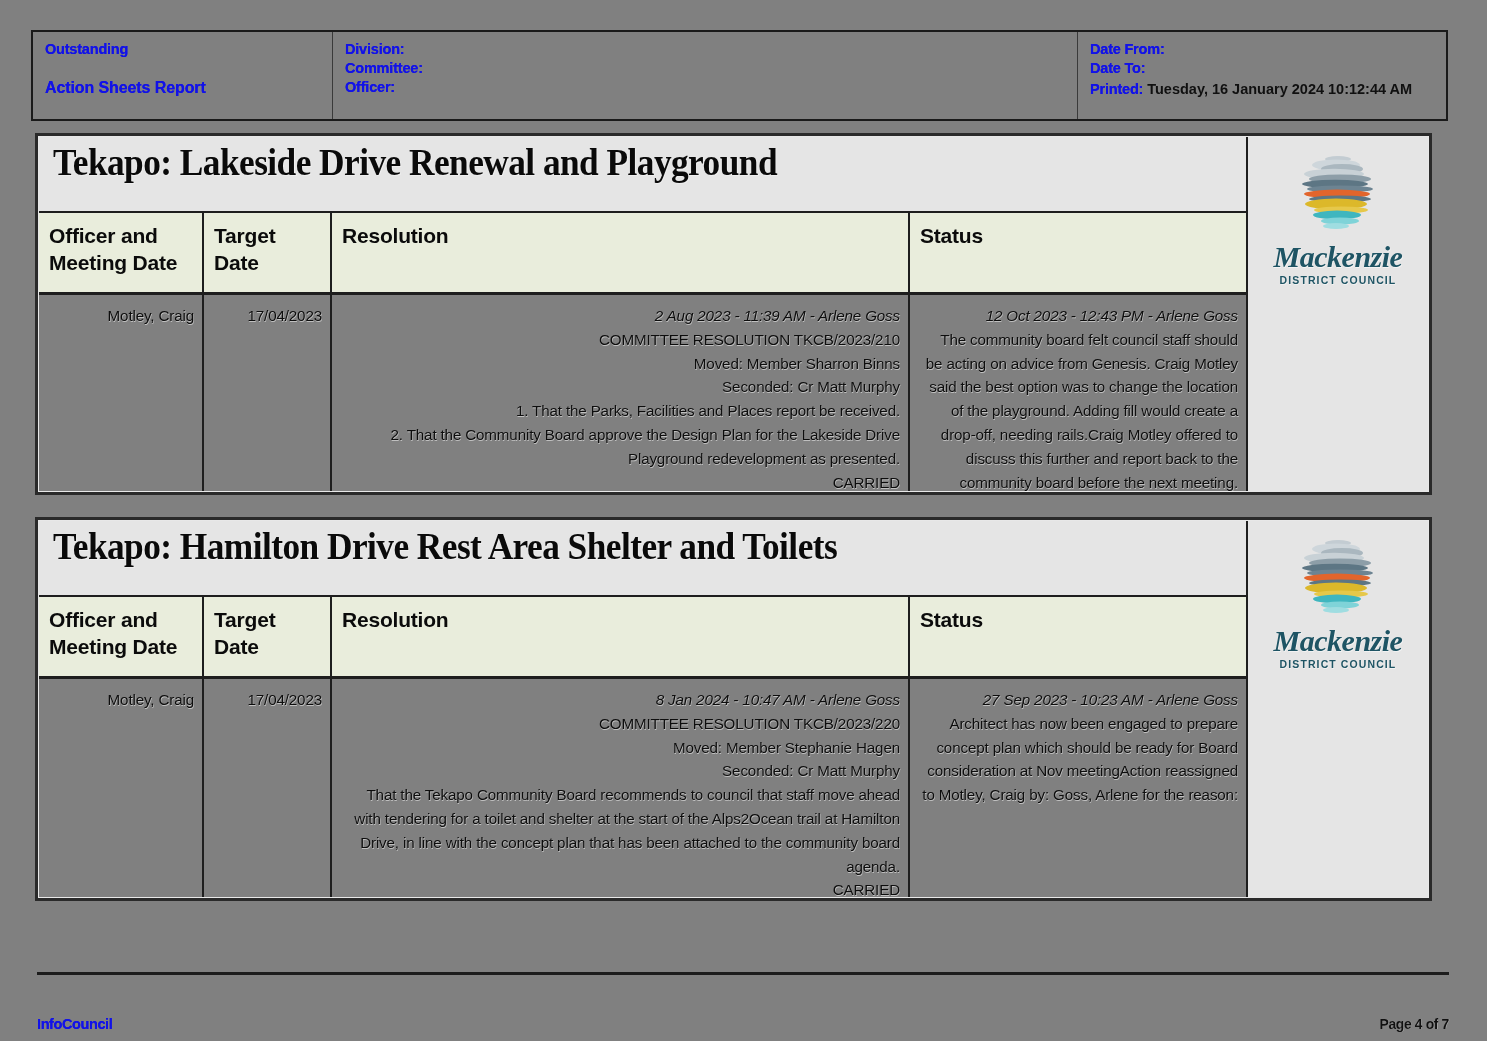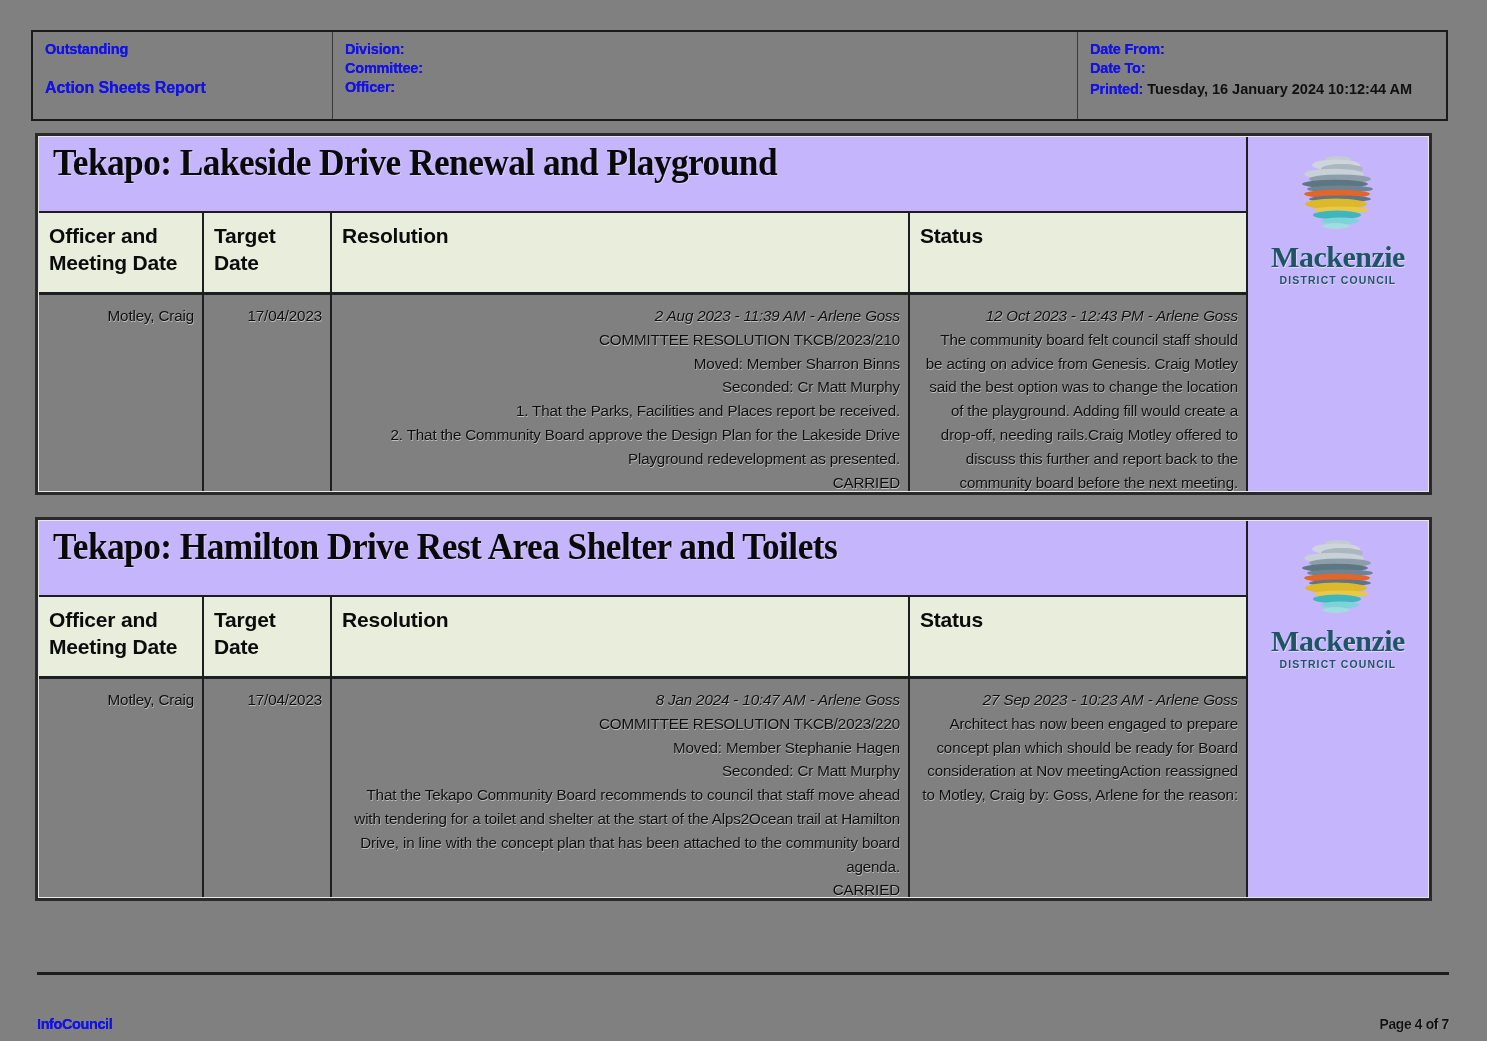--- a/index.html
+++ b/index.html
@@ -70,21 +70,21 @@
   }
   .printed-line .lbl-blue { display: inline; }
 
   
   .action-table {
     position: absolute;
     left: 35px;
     width: 1397px;
     border: 3px solid #2a2a2a;
     box-sizing: border-box;
-    background: #c4b5fd;
+    background: #e5e5e5;
   }
   .at-1 { top: 133px; }
   .at-2 { top: 517px; }
 
   .at-inner {
     border: 1px solid #e8e8e8;
     box-sizing: border-box;
     display: flex;
     flex-direction: row;
   }
@@ -188,20 +188,21 @@
   }
   .logo-mark {
     width: 96px;
     height: 92px;
     position: relative;
   }
   .logo-mark svg { display: block; }
   .logo-word {
     font-family: "Liberation Serif", serif;
     font-weight: bold;
+    font-style: italic;
     font-size: 30px;
     line-height: 32px;
     color: #1e5464;
     letter-spacing: -0.5px;
     margin-top: 2px;
     text-shadow: 0.6px 0.6px 0 rgba(255,255,255,0.55);
   }
   .logo-sub {
     font-family: "Liberation Sans", sans-serif;
     font-weight: bold;

